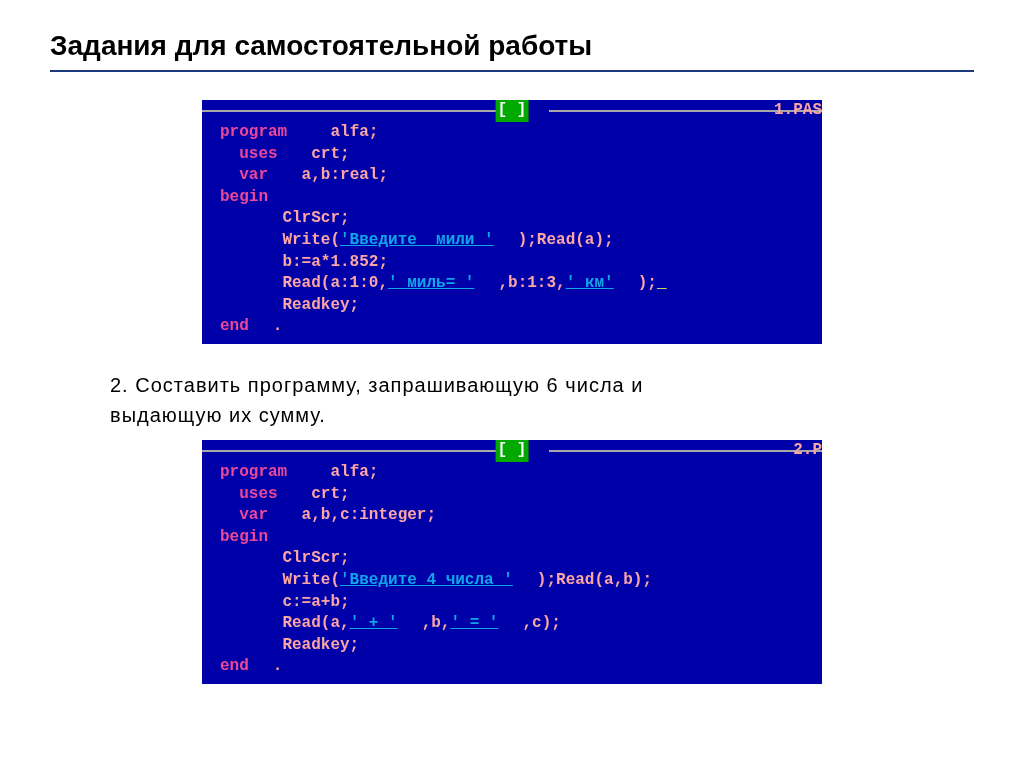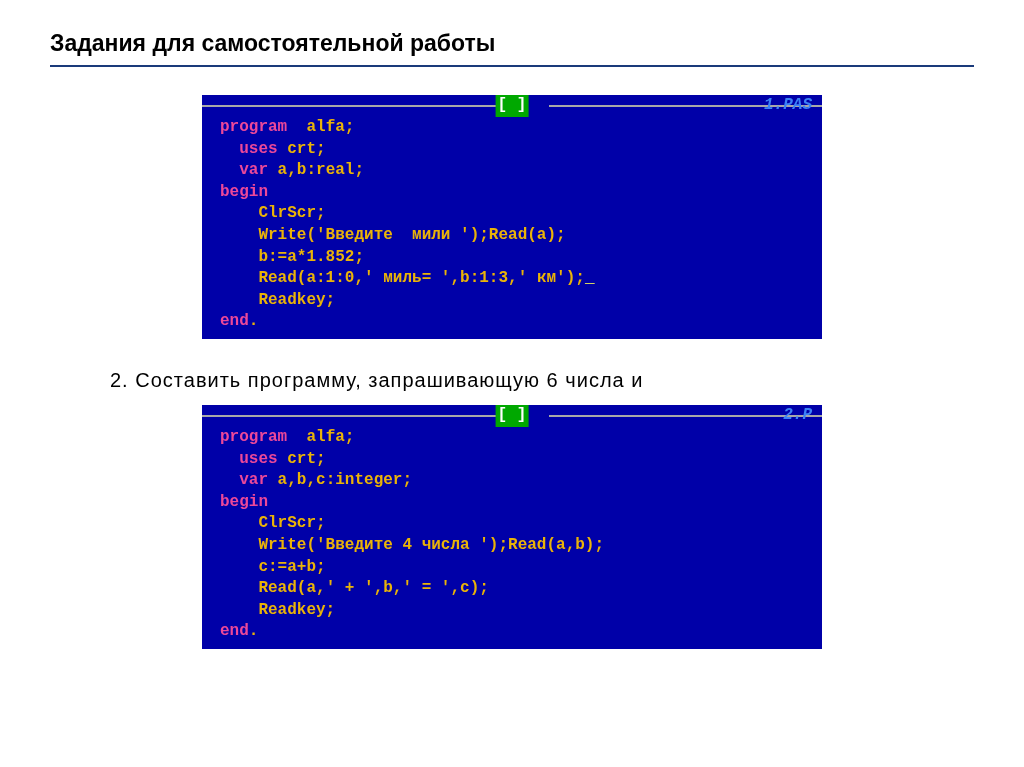--- a/index.html
+++ b/index.html
@@ -7,21 +7,21 @@
     width: 1024px;
     height: 767px;
     background: #ffffff;
     font-family: Arial, sans-serif;
     overflow: hidden;
   }
   .slide {
     padding: 30px 50px;
   }
   .title {
-    font-size: 23px;
+    font-size: 28px;
     font-weight: bold;
     color: #000;
     margin-bottom: 8px;
   }
   .title-underline {
     height: 2px;
     background: #1a3a7a;
     margin-bottom: 28px;
   }
   .content {
@@ -66,41 +66,40 @@
   }
   .tb-line-right {
     position: absolute;
     left: 56%;
     right: 0;
     top: 8px;
     border-top: 2px solid #a8a8a8;
   }
   .tb-right {
     position: absolute;
-    right: 10px;
+    right: 0;
     top: -2px;
-    color: #3b82f6;
-    font-style: italic;
+    color: #fca5a5;
   }
   .tb-center {
     position: absolute;
     left: 50%;
     transform: translateX(-50%);
     top: -2px;
     background: #00a800;
     color: #ffffff;
     padding: 0 2px;
   }
   .code-body {
     padding: 0 18px;
     white-space: pre;
   }
   .kw { color: #ec4899; }
-  .id { color: #eab308; }
-  .str { color: #eab308; }
+  .id { color: #fca5a5; padding-left: 24px; }
+  .str { color: #0ea5e9; text-decoration: underline; }
   .cursor { color: #ffff55; }
 </style>
 </head>
 <body>
 
 <div class="slide">
   <div class="title">Задания для самостоятельной работы</div>
   <div class="title-underline"></div>
 
   <div class="content">
@@ -120,20 +119,21 @@
 <span class="id">    ClrScr;</span>
 <span class="id">    Write(</span><span class="str">'Введите  мили '</span><span class="id">);Read(a);</span>
 <span class="id">    b:=a*1.852;</span>
 <span class="id">    Read(a:1:0,</span><span class="str">' миль= '</span><span class="id">,b:1:3,</span><span class="str">' км'</span><span class="id">);</span><span class="cursor">_</span>
 <span class="id">    Readkey;</span>
 <span class="kw">end</span><span class="id">.</span></div>
     </div>
 
     <div class="task">
       <span>2.</span> <span>Составить  программу,  запрашивающую  6  числа  и</span><br>
+      <span>выдающую  их  сумму.</span>
     </div>
 
     <div class="code-block">
       <div class="code-titlebar">
         <div class="tb-line-left"></div>
         <div class="tb-line-right"></div>
         <span class="tb-center">[ ]</span>
         <span class="tb-right">2.P</span>
       </div>
       <div class="code-body"><span class="kw">program</span><span class="id">  alfa;</span>

